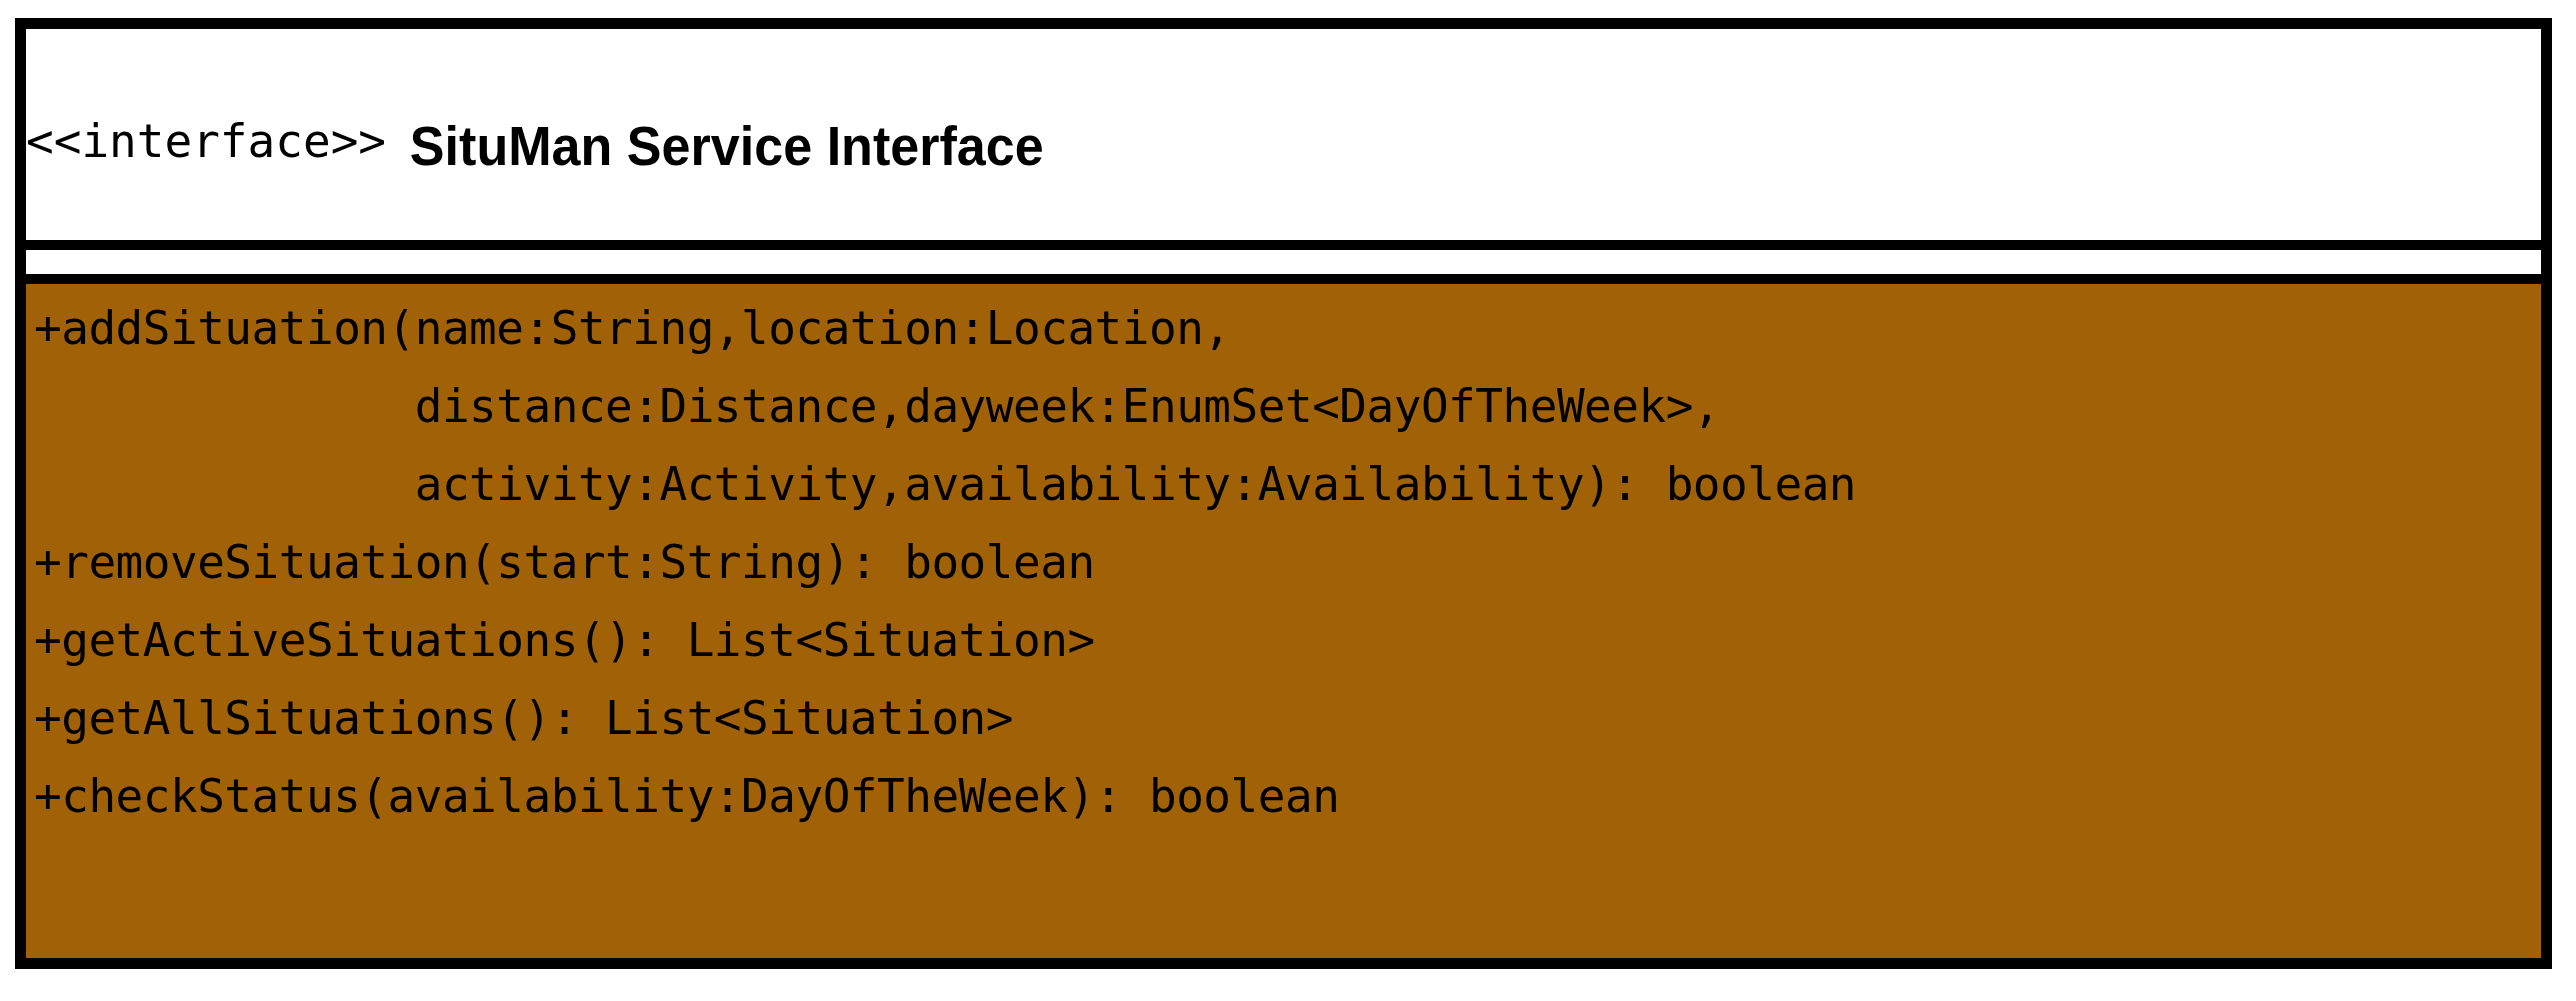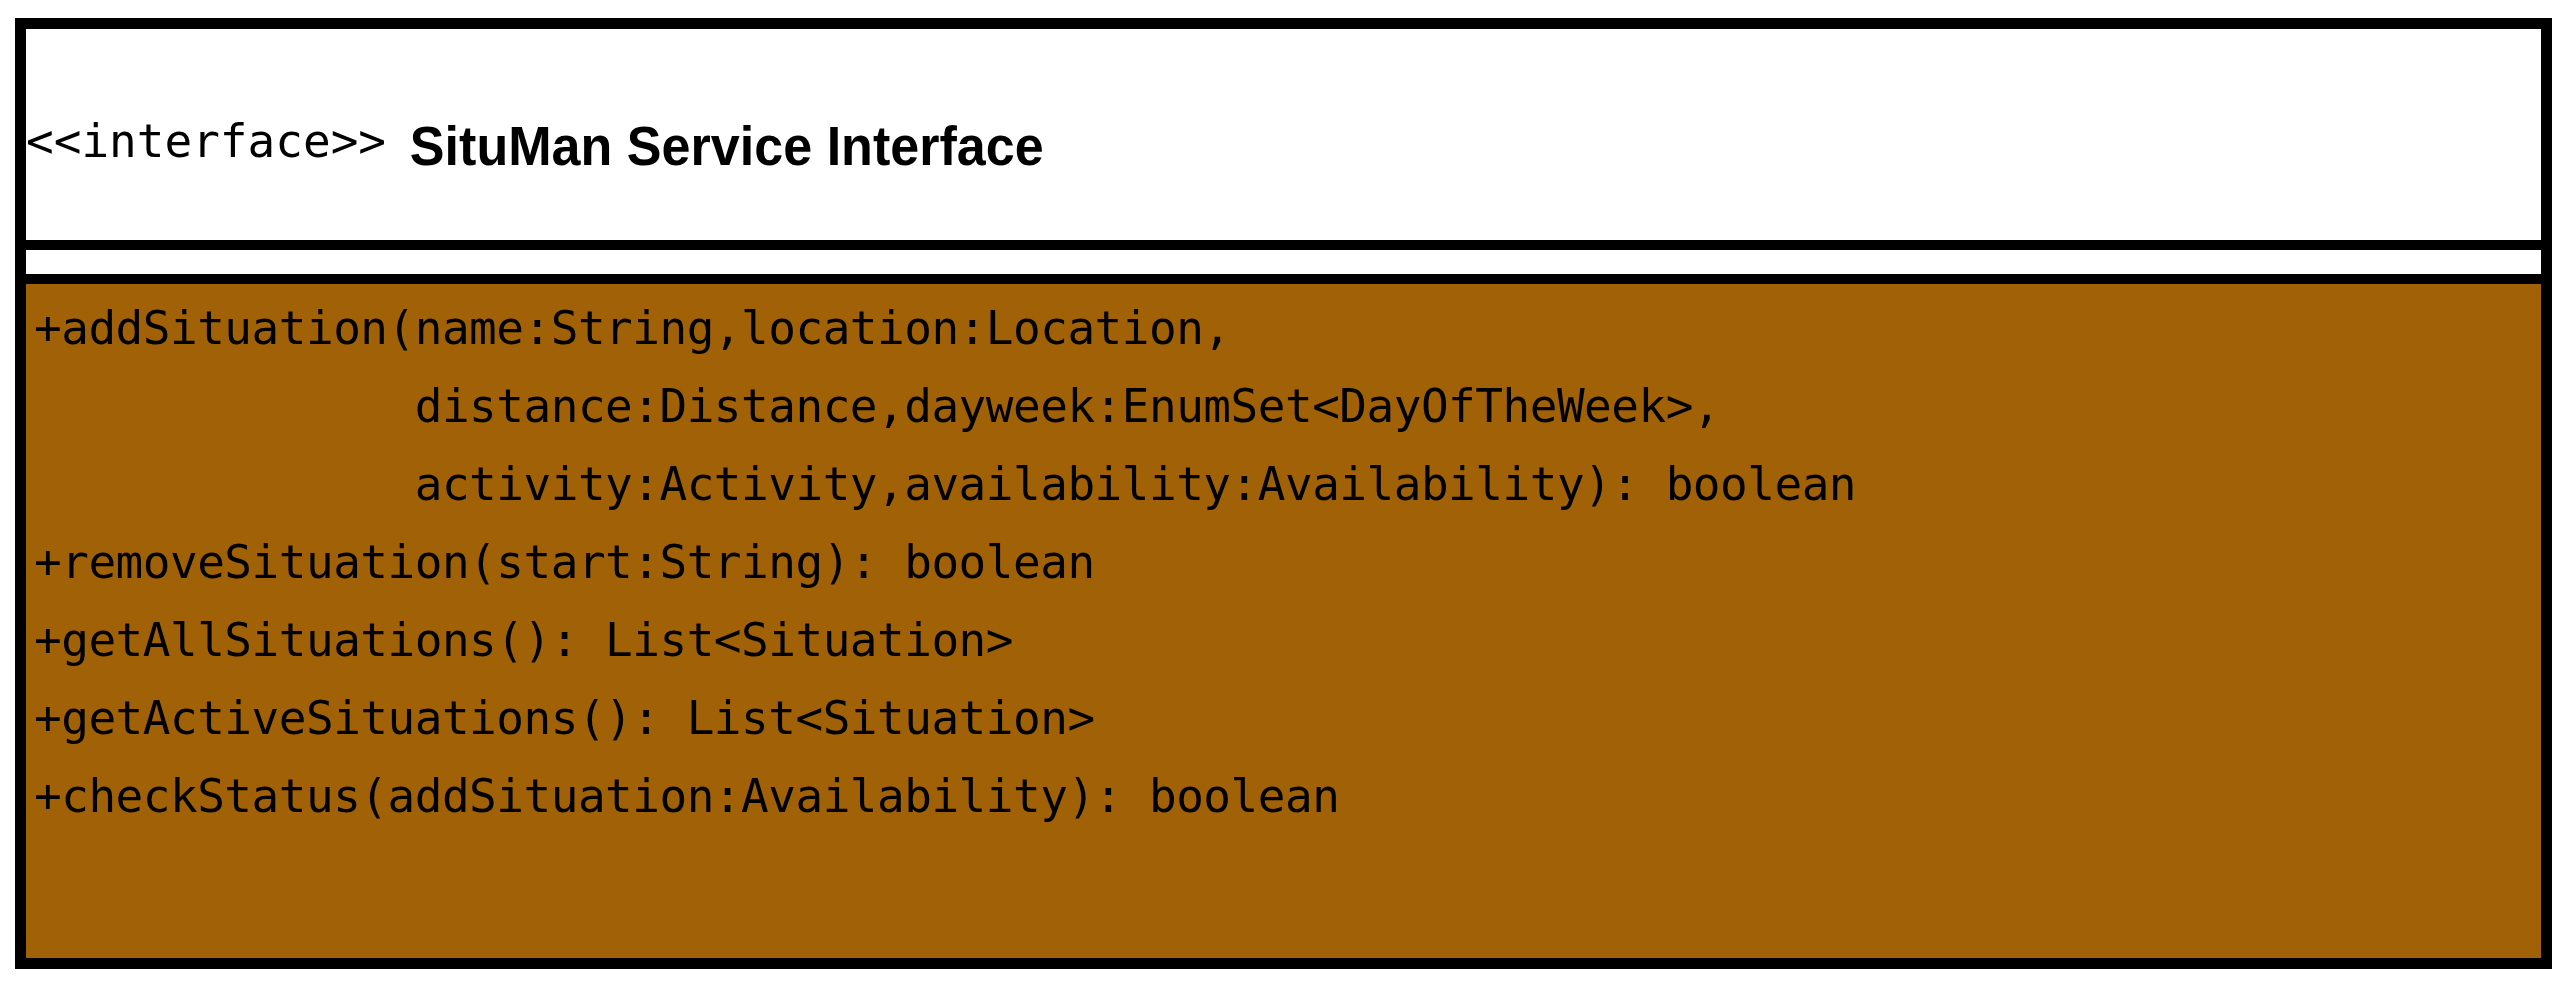--- a/index.html
+++ b/index.html
@@ -118,21 +118,21 @@
     <div class="separator">
       <div class="rule top"></div>
       <div class="rule bottom"></div>
     </div>
 
     <div class="class-operations">
       <div class="op-line">+addSituation(name:String,location:Location,</div>
       <div class="op-line">              distance:Distance,dayweek:EnumSet&lt;DayOfTheWeek&gt;,</div>
       <div class="op-line">              activity:Activity,availability:Availability): boolean</div>
       <div class="op-line">+removeSituation(start:String): boolean</div>
+      <div class="op-line">+getActiveSituations(): List&lt;Situation&gt;</div>
       <div class="op-line">+getAllSituations(): List&lt;Situation&gt;</div>
-      <div class="op-line">+getActiveSituations(): List&lt;Situation&gt;</div>
-      <div class="op-line">+checkStatus(addSituation:Availability): boolean</div>
+      <div class="op-line">+checkStatus(availability:DayOfTheWeek): boolean</div>
     </div>
 
   </div>
 
 </div>
 
 
 </body></html>

